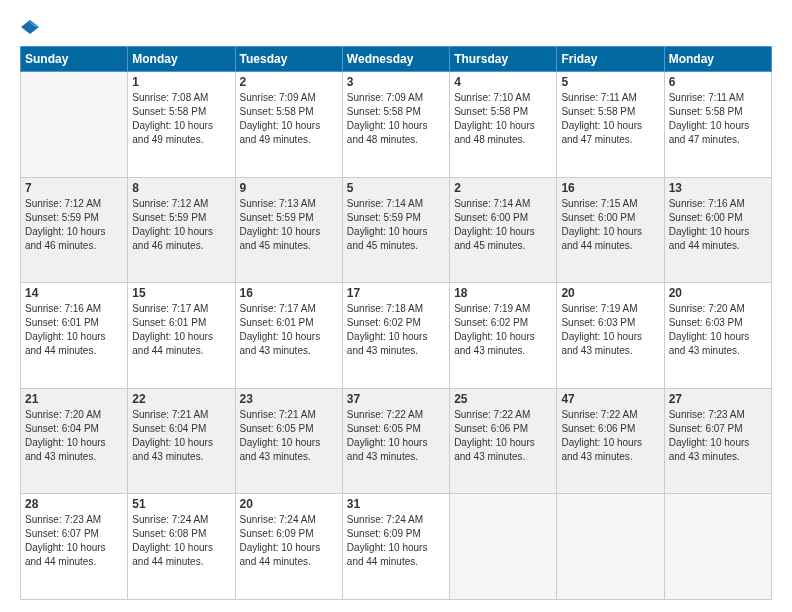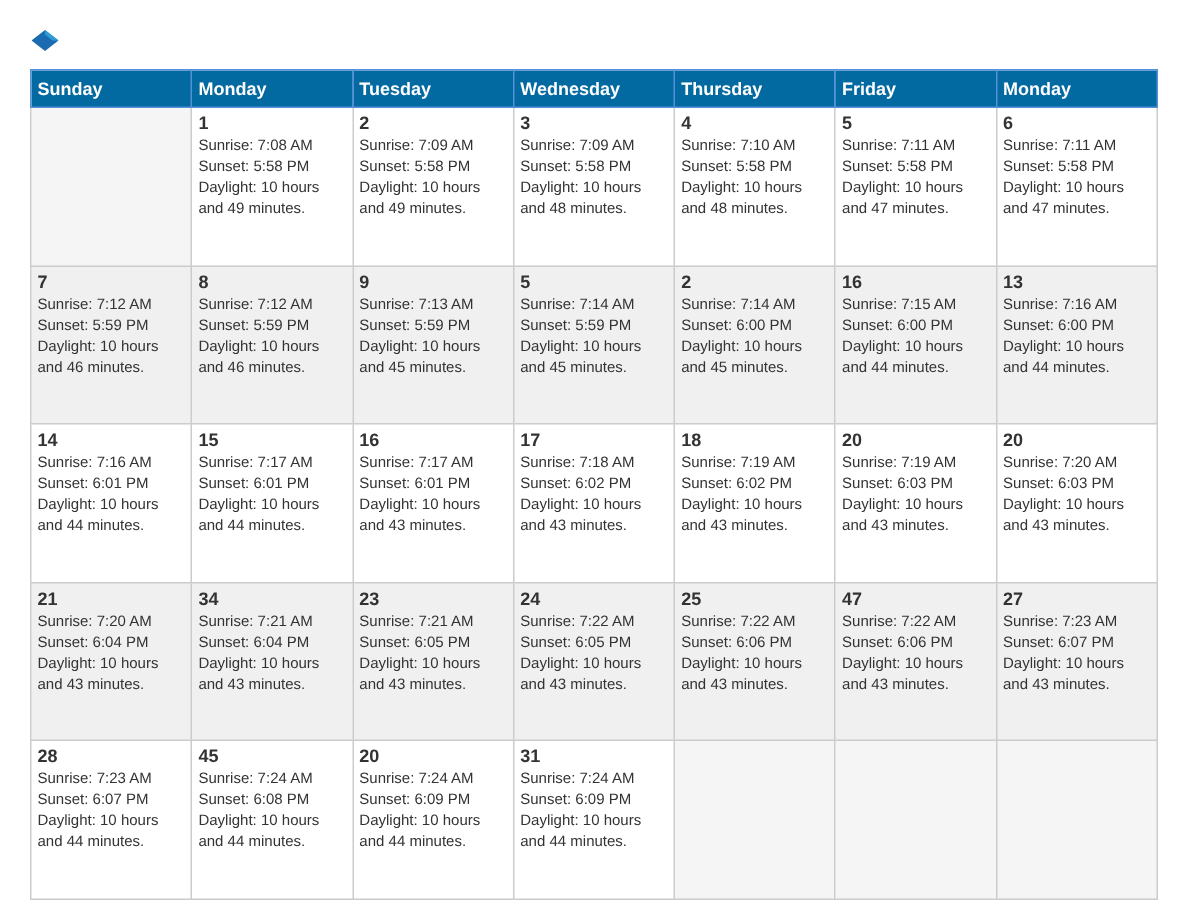--- a/index.html
+++ b/index.html
@@ -161,30 +161,30 @@
           <td><span class="day-num">14</span><span class="cell-info">Sunrise: 7:16 AM<br>Sunset: 6:01 PM<br>Daylight: 10 hours and 44 minutes.</span></td>
           <td><span class="day-num">15</span><span class="cell-info">Sunrise: 7:17 AM<br>Sunset: 6:01 PM<br>Daylight: 10 hours and 44 minutes.</span></td>
           <td><span class="day-num">16</span><span class="cell-info">Sunrise: 7:17 AM<br>Sunset: 6:01 PM<br>Daylight: 10 hours and 43 minutes.</span></td>
           <td><span class="day-num">17</span><span class="cell-info">Sunrise: 7:18 AM<br>Sunset: 6:02 PM<br>Daylight: 10 hours and 43 minutes.</span></td>
           <td><span class="day-num">18</span><span class="cell-info">Sunrise: 7:19 AM<br>Sunset: 6:02 PM<br>Daylight: 10 hours and 43 minutes.</span></td>
           <td><span class="day-num">20</span><span class="cell-info">Sunrise: 7:19 AM<br>Sunset: 6:03 PM<br>Daylight: 10 hours and 43 minutes.</span></td>
           <td><span class="day-num">20</span><span class="cell-info">Sunrise: 7:20 AM<br>Sunset: 6:03 PM<br>Daylight: 10 hours and 43 minutes.</span></td>
         </tr>
         <tr class="row-shade">
           <td><span class="day-num">21</span><span class="cell-info">Sunrise: 7:20 AM<br>Sunset: 6:04 PM<br>Daylight: 10 hours and 43 minutes.</span></td>
-          <td><span class="day-num">34</span><span class="cell-info">Sunrise: 7:21 AM<br>Sunset: 6:04 PM<br>Daylight: 10 hours and 43 minutes.</span></td>
+          <td><span class="day-num">22</span><span class="cell-info">Sunrise: 7:21 AM<br>Sunset: 6:04 PM<br>Daylight: 10 hours and 43 minutes.</span></td>
           <td><span class="day-num">23</span><span class="cell-info">Sunrise: 7:21 AM<br>Sunset: 6:05 PM<br>Daylight: 10 hours and 43 minutes.</span></td>
-          <td><span class="day-num">24</span><span class="cell-info">Sunrise: 7:22 AM<br>Sunset: 6:05 PM<br>Daylight: 10 hours and 43 minutes.</span></td>
+          <td><span class="day-num">37</span><span class="cell-info">Sunrise: 7:22 AM<br>Sunset: 6:05 PM<br>Daylight: 10 hours and 43 minutes.</span></td>
           <td><span class="day-num">25</span><span class="cell-info">Sunrise: 7:22 AM<br>Sunset: 6:06 PM<br>Daylight: 10 hours and 43 minutes.</span></td>
           <td><span class="day-num">47</span><span class="cell-info">Sunrise: 7:22 AM<br>Sunset: 6:06 PM<br>Daylight: 10 hours and 43 minutes.</span></td>
           <td><span class="day-num">27</span><span class="cell-info">Sunrise: 7:23 AM<br>Sunset: 6:07 PM<br>Daylight: 10 hours and 43 minutes.</span></td>
         </tr>
         <tr>
           <td><span class="day-num">28</span><span class="cell-info">Sunrise: 7:23 AM<br>Sunset: 6:07 PM<br>Daylight: 10 hours and 44 minutes.</span></td>
-          <td><span class="day-num">45</span><span class="cell-info">Sunrise: 7:24 AM<br>Sunset: 6:08 PM<br>Daylight: 10 hours and 44 minutes.</span></td>
+          <td><span class="day-num">51</span><span class="cell-info">Sunrise: 7:24 AM<br>Sunset: 6:08 PM<br>Daylight: 10 hours and 44 minutes.</span></td>
           <td><span class="day-num">20</span><span class="cell-info">Sunrise: 7:24 AM<br>Sunset: 6:09 PM<br>Daylight: 10 hours and 44 minutes.</span></td>
           <td><span class="day-num">31</span><span class="cell-info">Sunrise: 7:24 AM<br>Sunset: 6:09 PM<br>Daylight: 10 hours and 44 minutes.</span></td>
           <td class="empty"></td>
           <td class="empty"></td>
           <td class="empty"></td>
         </tr>
       </tbody>
   </table>
 </div>
 

